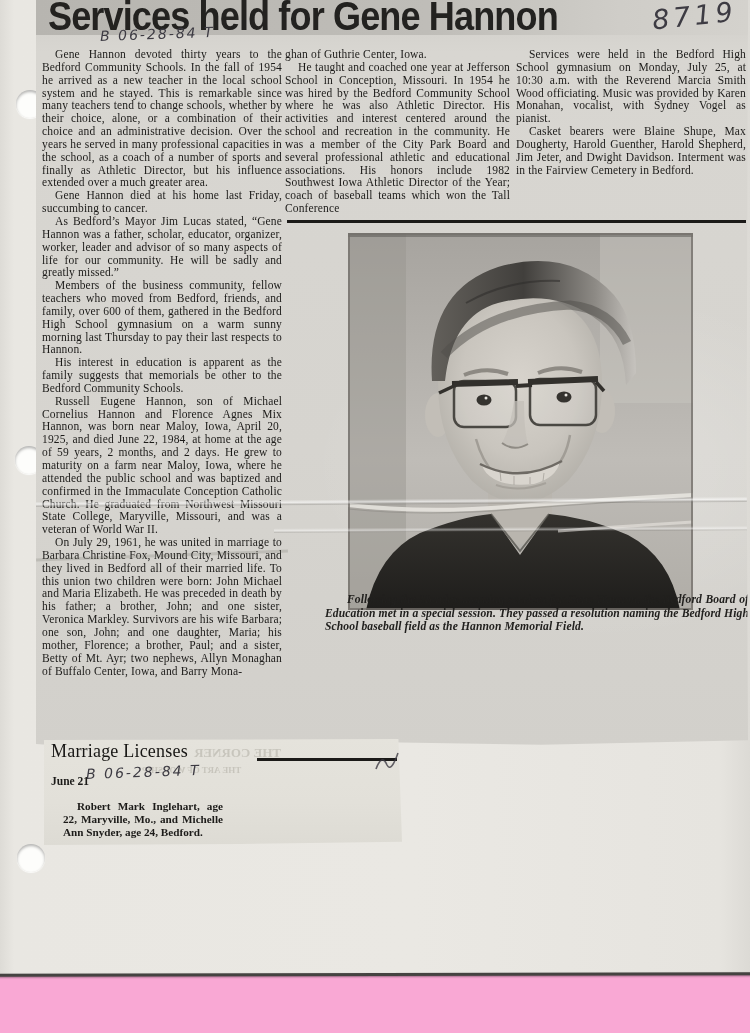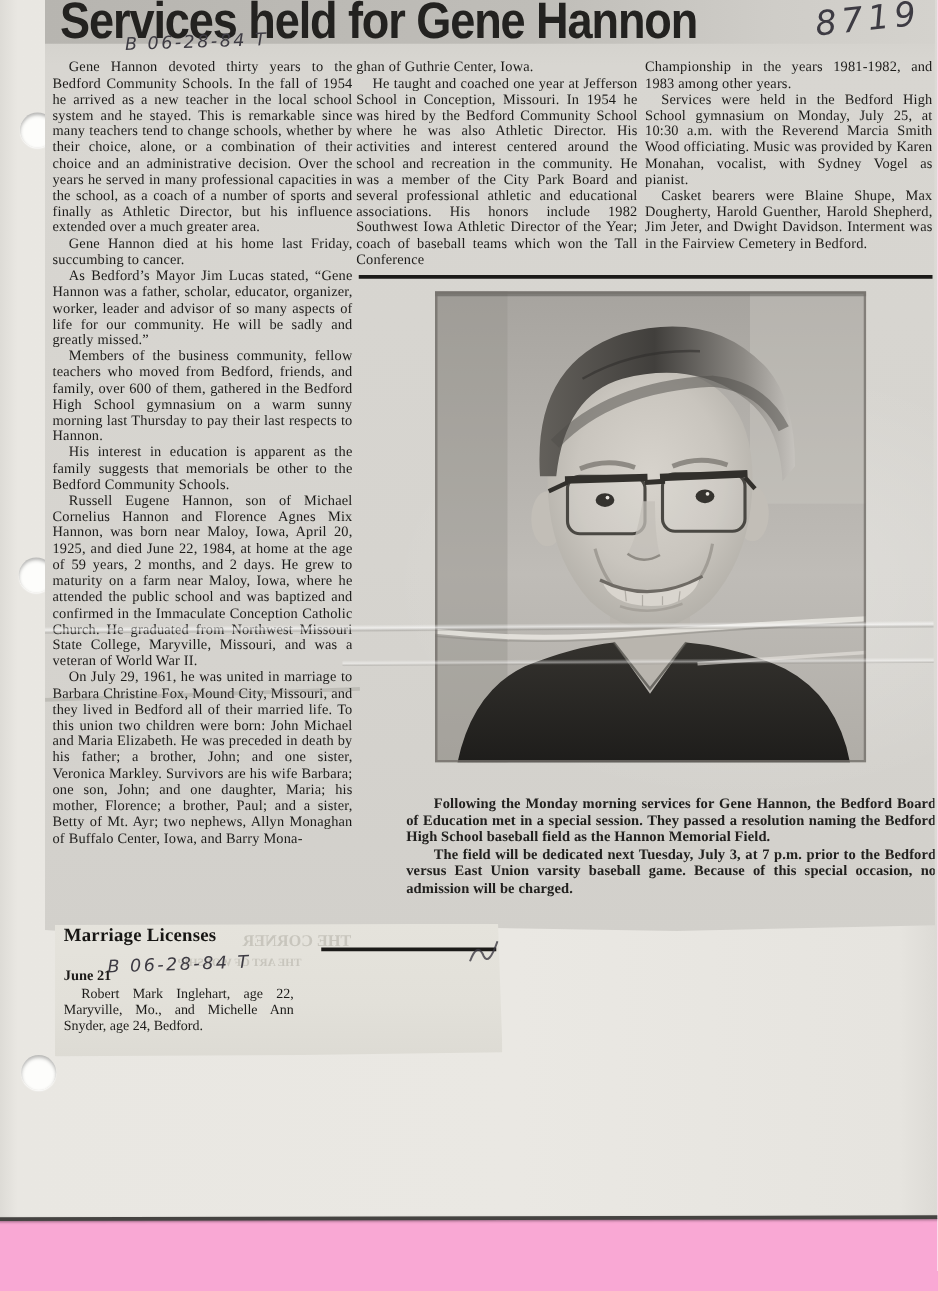--- a/index.html
+++ b/index.html
@@ -33,41 +33,41 @@
     text-align:justify;overflow:hidden;}
   .col p{margin:0;text-indent:13px;}
   .col p.cont{text-indent:0;}
   .col-1{left:6px;width:240px;height:704px;}
   .col-2{left:249px;width:225px;height:174px;}
   .col-3{left:480px;width:230px;height:174px;}
   .divider-rule{position:absolute;left:251px;top:220px;width:459px;height:2.5px;background:#1b1a18;}
   
   .photo{position:absolute;left:312px;top:233px;width:345px;height:377px;}
   
-  .caption{position:absolute;left:289px;top:636px;width:424px;font-size:11.6px;line-height:13.6px;
-    font-weight:bold;text-align:justify;letter-spacing:.1px;color:#21201e;}
+  .caption{position:absolute;left:289px;top:593px;width:424px;font-size:11.6px;line-height:13.6px;
+    font-weight:bold;font-style:italic;text-align:justify;letter-spacing:.1px;color:#21201e;}
   .caption p{margin:0;text-indent:22px;}
   
   .crease{position:absolute;pointer-events:none;}
   .crease-1{left:0;top:499px;width:712px;height:6px;transform:rotate(-.4deg);
     background:linear-gradient(180deg,rgba(255,255,255,0) 0,rgba(255,255,255,.6) 45%,rgba(92,90,86,.22) 82%,rgba(0,0,0,0) 100%);}
   .crease-2{left:238px;top:527px;width:474px;height:5px;transform:rotate(-.3deg);
     background:linear-gradient(180deg,rgba(255,255,255,0) 0,rgba(255,255,255,.45) 50%,rgba(92,90,86,.16) 85%,rgba(0,0,0,0) 100%);}
   .crease-3{left:0;top:554px;width:252px;height:3px;transform:rotate(-2deg);background:rgba(110,108,102,.22);}
   
   .clip-marriage{position:absolute;left:44px;top:739px;width:358px;height:106px;
     background:linear-gradient(180deg,#e5e3dc 0,#e2e0d9 60%,#dddbd4 100%);
     box-shadow:0 2px 4px rgba(0,0,0,.28);
     clip-path:polygon(0 1%,99% 0,100% 97%,55% 99%,0 100%);}
-  .m-title{position:absolute;left:7px;top:2px;font-weight:bold;font-size:15px;letter-spacing:.2px;color:#171614;}
+  .m-title{position:absolute;left:7px;top:2px;font-weight:normal;font-size:18px;letter-spacing:.2px;color:#171614;}
   .m-rule{position:absolute;left:213px;top:19px;width:140px;height:2.5px;background:#1b1a18;}
   .hw-date-2{position:absolute;left:42px;top:25px;font-size:14px;letter-spacing:2px;transform:rotate(-2deg);}
   .m-col{position:absolute;font-size:11.2px;line-height:12.9px;text-align:justify;}
   .m-col .m-date{display:block;font-weight:bold;font-size:11.5px;margin-bottom:1px;}
-  .m-col p{margin:0;text-indent:14px;}
+  .m-col p{margin:12px;text-indent:14px;font-weight:bold;}
   .m-col-1{left:7px;top:36px;width:184px;}
   .m-col-2{left:192px;top:33px;width:163px;}
   .bleed{position:absolute;font-weight:bold;color:#8f8c80;transform:scaleX(-1);opacity:.33;white-space:nowrap;}
   .bleed-1{left:150px;top:6px;font-size:13px;}
   .bleed-2{left:98px;top:26px;font-size:9px;}
   .squiggle{position:absolute;left:330px;top:10px;}
 </style>
 </head>
 <body>
 
@@ -94,21 +94,20 @@
       <p>Russell Eugene Hannon, son of Michael Cornelius Hannon and Florence Agnes Mix Hannon, was born near Maloy, Iowa, April 20, 1925, and died June 22, 1984, at home at the age of 59 years, 2 months, and 2 days. He grew to maturity on a farm near Maloy, Iowa, where he attended the public school and was baptized and confirmed in the Immaculate Conception Catholic Church. He graduated from Northwest Missouri State College, Maryville, Missouri, and was a veteran of World War II.</p>
       <p>On July 29, 1961, he was united in marriage to Barbara Christine Fox, Mound City, Missouri, and they lived in Bedford all of their married life. To this union two children were born: John Michael and Maria Elizabeth. He was preceded in death by his father; a brother, John; and one sister, Veronica Markley. Survivors are his wife Barbara; one son, John; and one daughter, Maria; his mother, Florence; a brother, Paul; and a sister, Betty of Mt. Ayr; two nephews, Allyn Monaghan of Buffalo Center, Iowa, and Barry Mona-</p>
     </div>
 
     <div class="col col-2">
       <p class="cont">ghan of Guthrie Center, Iowa.</p>
       <p>He taught and coached one year at Jefferson School in Conception, Missouri. In 1954 he was hired by the Bedford Community School where he was also Athletic Director. His activities and interest centered around the school and recreation in the community. He was a member of the City Park Board and several professional athletic and educational associations. His honors include 1982 Southwest Iowa Athletic Director of the Year; coach of baseball teams which won the Tall Conference</p>
     </div>
 
     <div class="col col-3">
-      <p class="cont">Championship in the years 1981-1982, and 1983 among other years.</p>
       <p>Services were held in the Bedford High School gymnasium on Monday, July 25, at 10:30 a.m. with the Reverend Marcia Smith Wood officiating. Music was provided by Karen Monahan, vocalist, with Sydney Vogel as pianist.</p>
       <p>Casket bearers were Blaine Shupe, Max Dougherty, Harold Guenther, Harold Shepherd, Jim Jeter, and Dwight Davidson. Interment was in the Fairview Cemetery in Bedford.</p>
     </div>
 
     <div class="divider-rule"></div>
 
     <div class="photo">
       <svg width="345" height="377" viewBox="0 0 345 377">
         <defs>
           <linearGradient id="bgG" x1="0" y1="0" x2="0" y2="1">
@@ -171,21 +170,20 @@
         <path d="M0,272 Q80,281 170,273 Q260,266 345,262" stroke="#e9e6e1" stroke-width="4" fill="none" opacity=".85"></path>
         <path d="M0,276 Q80,284 170,276 Q260,269 345,265" stroke="#8a8782" stroke-width="1.2" fill="none" opacity=".5"></path>
         <path d="M210,298 Q280,293 345,289" stroke="#e9e6e1" stroke-width="3" fill="none" opacity=".6"></path>
         <rect x="0" y="0" width="345" height="4" fill="#55534f" opacity=".5"></rect>
         <rect x="1" y="1" width="343" height="375" fill="none" stroke="#75726d" stroke-width="2" opacity=".8"></rect>
       </svg>
     </div>
 
     <div class="caption">
       <p>Following the Monday morning services for Gene Hannon, the Bedford Board of Education met in a special session. They passed a resolution naming the Bedford High School baseball field as the Hannon Memorial Field.</p>
-      <p>The field will be dedicated next Tuesday, July 3, at 7 p.m. prior to the Bedford versus East Union varsity baseball game. Because of this special occasion, no admission will be charged.</p>
     </div>
 
     <div class="crease crease-1"></div>
     <div class="crease crease-2"></div>
     <div class="crease crease-3"></div>
   </div>
 
   <div class="clip-marriage">
     <div class="bleed bleed-1">THE CORNER</div>
     <div class="bleed bleed-2">THE ART OF WORSHIP</div>

